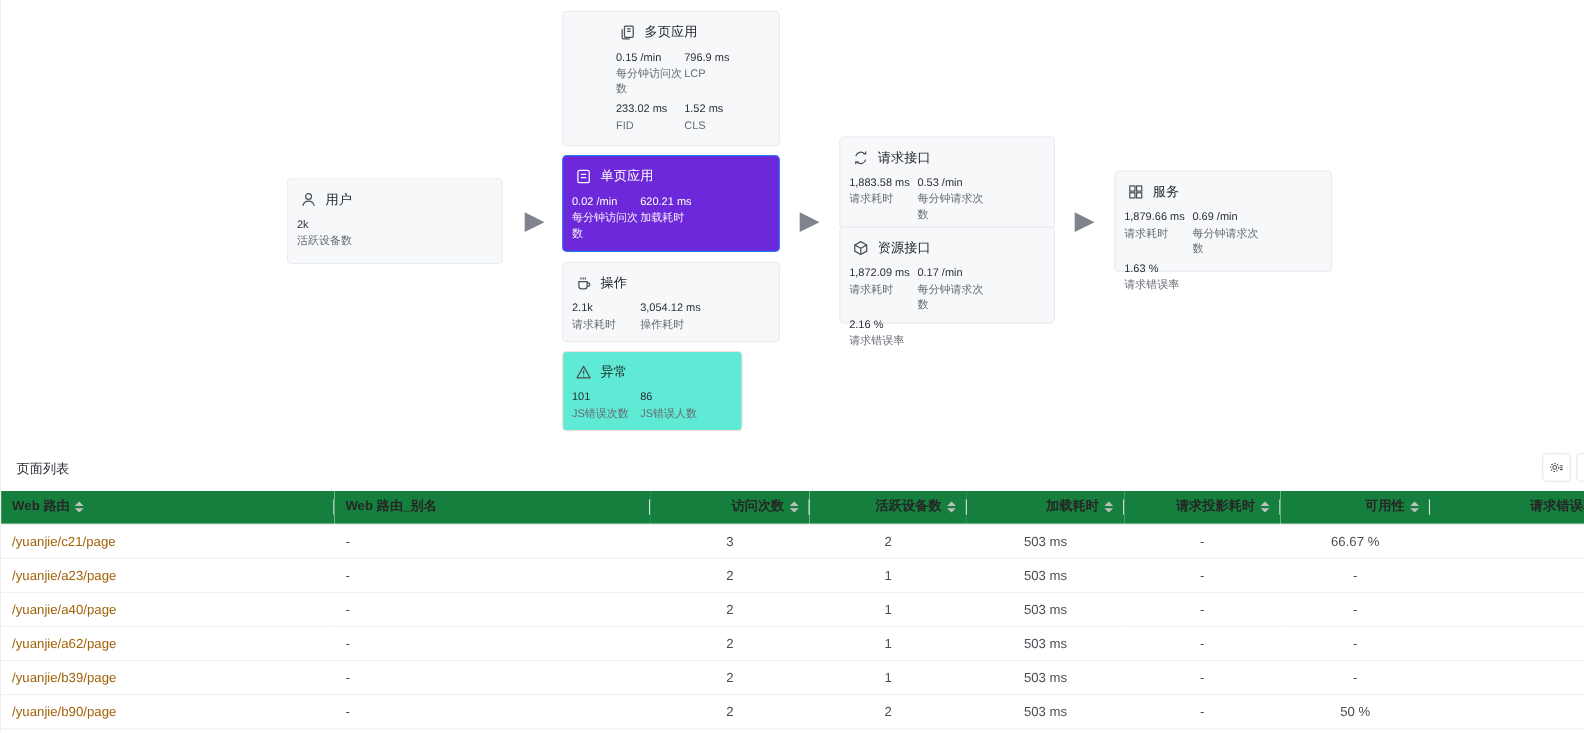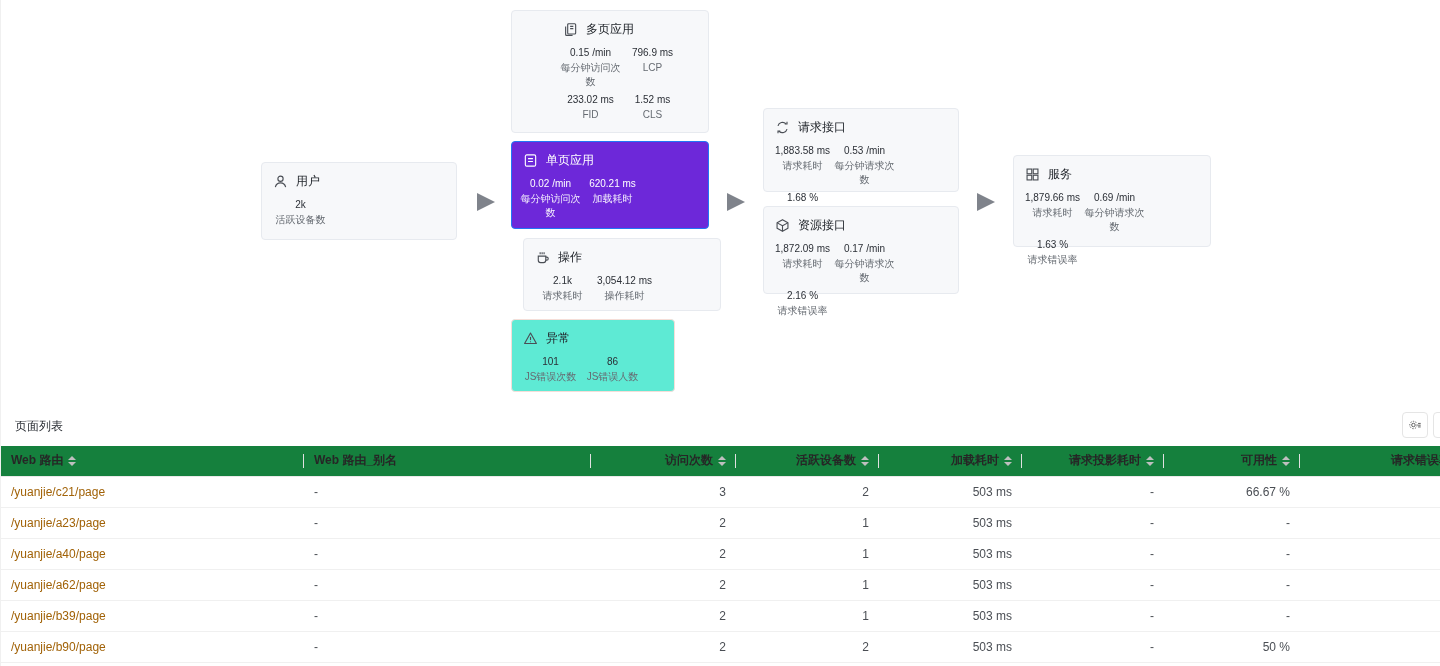--- a/index.html
+++ b/index.html
@@ -9,31 +9,31 @@
 
   
   .topo { position:absolute; left:0; top:0; width:1440px; height:405px; }
   .node { position:absolute; background:#f7f8fa; border:1px solid #e7eaef; border-radius:4px;
           padding:10px 4px 10px 8px; cursor:pointer; }
   .node-head { display:flex; align-items:center; margin:0 0 9px 2px; }
   .nicon { width:16px; height:16px; display:inline-flex; align-items:center; justify-content:center;
            margin-right:8px; color:#4a4e55; flex:none; }
   .nicon svg { width:15px; height:15px; }
   .ntitle { font-size:12px; color:#22262c; font-weight:500; white-space:nowrap; }
-  .metrics { display:flex; flex-wrap:wrap;text-align:center; }
+  .metrics { display:flex; flex-wrap:wrap; }
   .metric { width:61px; margin:0 1px 5px 0; }
   .mval { font-size:10px; color:#2b2f36; margin-bottom:3px; white-space:nowrap; }
   .mlabel { font-size:10px; color:#666b72; line-height:1.4; }
 
   .node-user        { left:260px; top:162px; width:196px; height:78px; }
   .node-multi-page  { left:510px; top:10px;  width:198px; height:123px;padding-left:48px; }
   .node-single-page { left:510px; top:141px; width:198px; height:88px; background:#6d28d9; border-color:#2176f5; }
-  .node-action      { left:510px; top:238px; width:198px; height:73px;margin-left:12px; }
+  .node-action      { left:510px; top:238px; width:198px; height:73px; }
   .node-exception   { left:510px; top:319px; width:164px; height:73px; background:#5eead4; border-color:#f5ded8; }
-  .node-request-api { left:762px; top:108px; width:196px; height:84px; }
+  .node-request-api { left:762px; top:124px; width:196px; height:84px; }
   .node-resource-api{ left:762px; top:206px; width:196px; height:88px; }
   .node-service     { left:1012px; top:155px; width:198px; height:92px; }
 
   .node-single-page .ntitle, .node-single-page .mval { color:#fff; }
   .node-single-page .mlabel { color:rgba(255,255,255,.92); }
   .node-single-page .nicon { color:#fff; }
 
   .flow-arrow { position:absolute; width:0; height:0;
     border-top:9px solid transparent; border-bottom:9px solid transparent;
     border-left:18px solid #7f838b; }
@@ -49,21 +49,21 @@
   .btn-settings { left:1401px; }
   .btn-more { left:1432px; }
 
   table { position:absolute; left:0; top:446px; width:1460px; border-collapse:collapse; table-layout:fixed; }
   th { background:#15803d; height:30px; font-size:12px; font-weight:700; color:#262626;
        padding:0 10px; text-align:left; border-bottom:1px solid #e9e9e9; position:relative; cursor:pointer; }
   th .th-inner { display:flex; align-items:center; }
   th.num .th-inner { justify-content:flex-end; }
   th:not(:last-child)::after { content:""; position:absolute; right:0; top:8px; width:1px; height:14px; background:#e0e0e0; }
   td { height:31px; font-size:12px; color:#4a4e54; padding:0 10px; border-bottom:1px solid #f0f0f0; background:#fff; }
-  td.num, th.num { text-align:right; }
+  td.num, th.num { text-align:center; }
   a.route-link { color:#a16207; text-decoration:none; cursor:pointer; }
   .sorter { display:inline-flex; flex-direction:column; margin-left:5px; row-gap:2px; }
   .caret-up { width:0; height:0; border-left:4px solid transparent; border-right:4px solid transparent;
               border-bottom:4px solid #bfbfbf; }
   .caret-down { width:0; height:0; border-left:4px solid transparent; border-right:4px solid transparent;
                 border-top:4px solid #bfbfbf; }
 </style>
 </head>
 <body>
 

